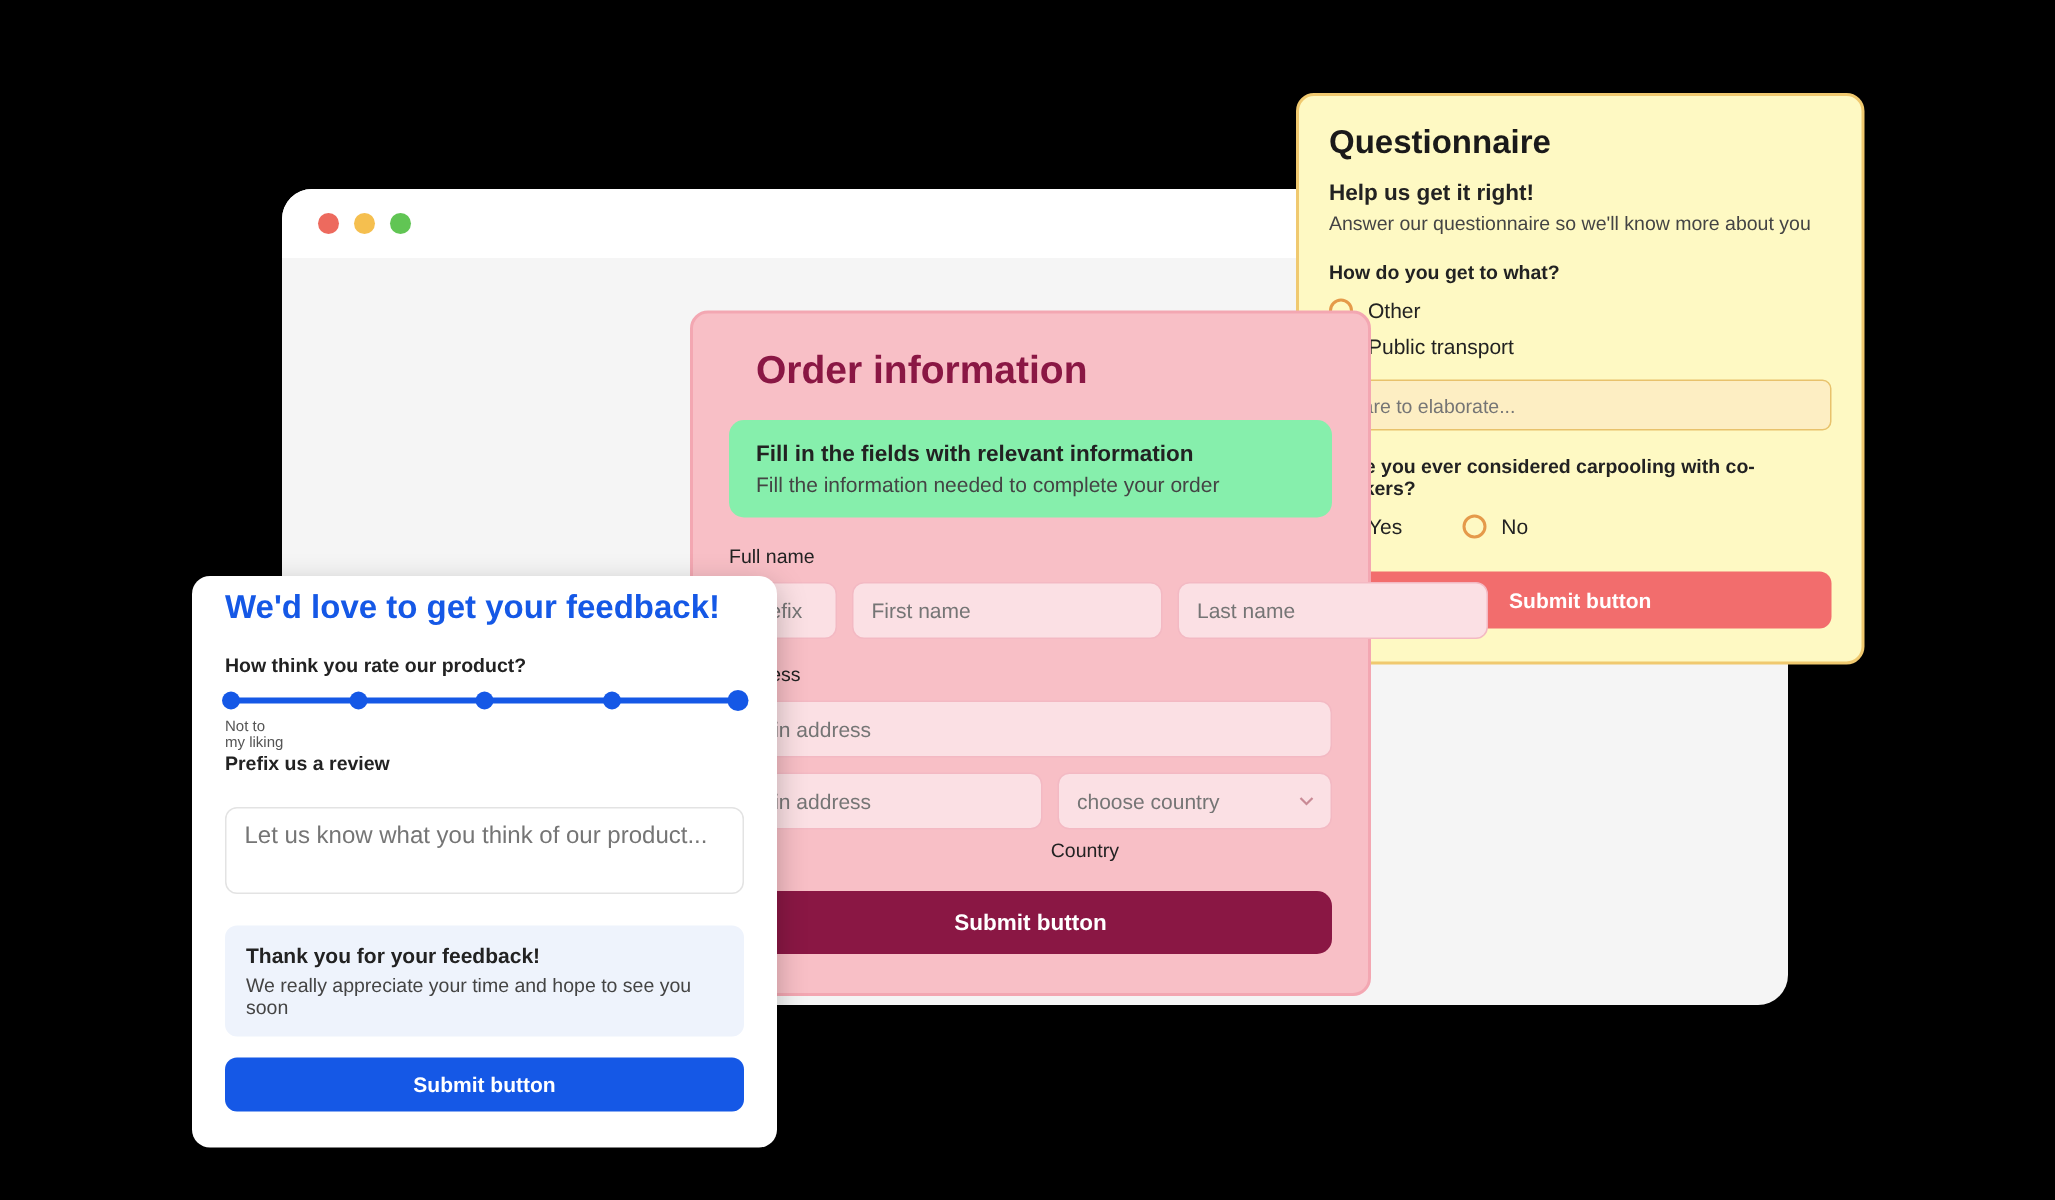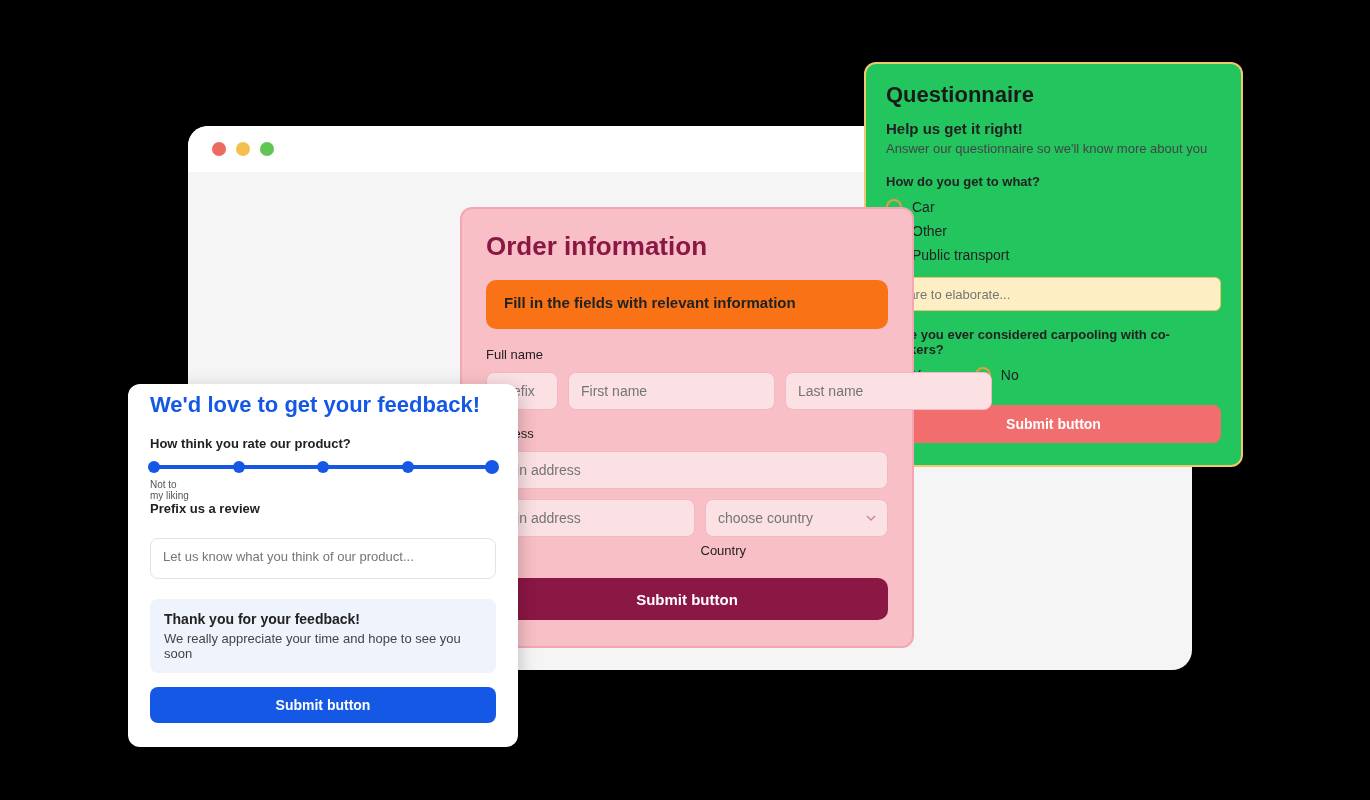--- a/index.html
+++ b/index.html
@@ -25,21 +25,21 @@
   .traffic-light { width: 14px; height: 14px; border-radius: 50%; }
   .tl-red { background: #ed6a5e; }
   .tl-yellow { background: #f5bf4f; }
   .tl-green { background: #61c554; }
 
   
   .questionnaire {
     position: absolute;
     left: 864px; top: 62px;
     width: 379px;
-    background: #22c55e;
+    background: #fef9c3;
     border: 2px solid #f0c96f;
     border-radius: 12px;
     padding: 18px 20px 22px 20px;
   }
   .questionnaire h2 { font-size: 22px; font-weight: 800; color: #1a1a1a; margin-bottom: 12px; }
   .questionnaire .subtitle { font-size: 15px; font-weight: 700; color: #222; margin-bottom: 4px; }
   .questionnaire .subtext { font-size: 13px; color: #444; margin-bottom: 18px; }
   .questionnaire .qlabel { font-size: 13px; font-weight: 600; color: #222; margin-bottom: 10px; }
   .radio-row { display: flex; align-items: center; gap: 10px; margin-bottom: 8px; font-size: 14px; color: #222; }
   .radio-row.inline { display: flex; gap: 40px; }
@@ -68,23 +68,23 @@
   
   .order-card {
     position: absolute;
     left: 460px; top: 207px;
     width: 454px;
     background: #f8bfc6;
     border: 2px solid #f3a7b2;
     border-radius: 12px;
     padding: 22px 24px 26px 24px;
   }
-  .order-card h2 { font-size: 26px; font-weight: 800; color: #8a1744; margin-bottom: 18px; }
+  .order-card h2 { font-size: 26px; font-weight: 800; color: #8a1744; margin-bottom: 18px; margin-left: 18px; }
   .order-instructions {
-    background: #f97316;
+    background: #86efac;
     border-radius: 10px;
     padding: 14px 18px;
     margin-bottom: 18px;
   }
   .order-instructions .line1 { font-size: 15px; font-weight: 700; color: #222; margin-bottom: 4px; }
   .order-instructions .line2 { font-size: 14px; color: #444; }
   .order-card .field-label { font-size: 13px; font-weight: 500; color: #222; margin-bottom: 10px; margin-top: 4px; }
   .name-row { display: flex; gap: 10px; margin-bottom: 16px; }
   .order-input {
     height: 38px;
@@ -138,26 +138,26 @@
     margin: 0 4px 10px 4px;
   }
   .slider-dot {
     position: absolute; top: 50%; transform: translate(-50%,-50%);
     width: 12px; height: 12px; background: #1558e6; border-radius: 50%;
   }
   .slider-dot.large { width: 14px; height: 14px; }
   .slider-labels { display: flex; justify-content: space-between; font-size: 10px; color: #555; margin-bottom: 0; }
   .slider-labels span { width: 40px; line-height: 1.1; }
   .textarea {
-    width: 100%; height: 41px;
+    width: 100%; height: 58px;
     background: #fff;
     border: 1px solid #e3e3e3;
     border-radius: 8px;
     padding: 10px 12px;
-    font-size: 13px;
+    font-size: 16px;
     color: #aaa;
     resize: none;
     margin-top: 8px;
     margin-bottom: 16px;
   }
   .thankyou {
     background: #eef3fc;
     border-radius: 8px;
     padding: 12px 14px;
     margin-bottom: 14px;
@@ -185,24 +185,20 @@
     <div class="traffic-light tl-green"></div>
   </div>
 </div>
 
 <div class="questionnaire">
   <h2>Questionnaire</h2>
   <div class="subtitle">Help us get it right!</div>
   <div class="subtext">Answer our questionnaire so we'll know more about you</div>
 
   <div class="qlabel">How do you get to what?</div>
-  <div class="radio-row">
-    <div class="radio-circle"></div>
-    <span>Car</span>
-  </div>
   <div class="radio-row">
     <div class="radio-circle"></div>
     <span>Other</span>
   </div>
   <div class="radio-row">
     <div class="radio-circle"></div>
     <span>Public transport</span>
   </div>
   <input class="elaborate" placeholder="Care to elaborate..." style="">
 
@@ -218,20 +214,21 @@
     </div>
   </div>
   <div style="height:14px"></div>
   <button class="q-submit">Submit button</button>
 </div>
 
 <div class="order-card">
   <h2>Order information</h2>
   <div class="order-instructions">
     <div class="line1">Fill in the fields with relevant information</div>
+    <div class="line2">Fill the information needed to complete your order</div>
   </div>
 
   <div class="field-label">Full name</div>
   <div class="name-row">
     <input class="order-input prefix" placeholder="Prefix" style="">
     <input class="order-input grow" placeholder="First name" style="">
     <input class="order-input grow" placeholder="Last name" style="">
   </div>
 
   <div class="field-label">Address</div>

